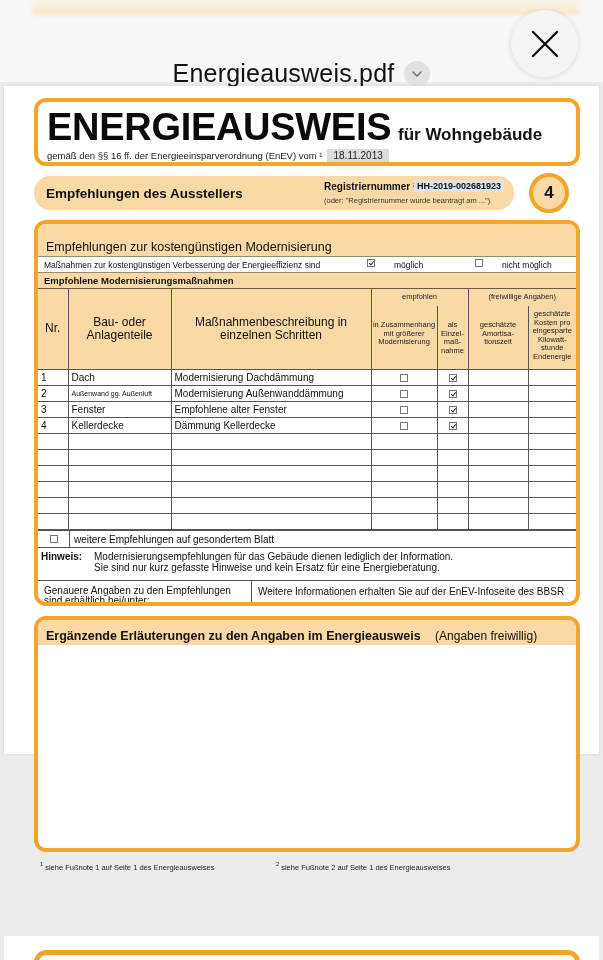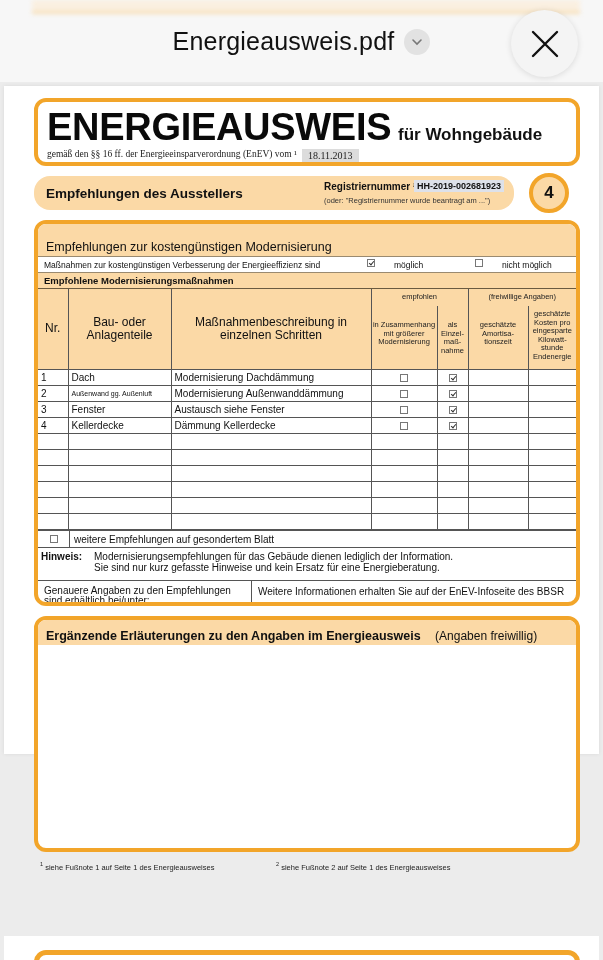--- a/index.html
+++ b/index.html
@@ -3,36 +3,36 @@
 <meta charset="utf-8">
 <style>
   * { box-sizing: border-box; margin: 0; padding: 0; }
   html, body { width: 603px; height: 960px; overflow: hidden; }
   body { background: #ececec; font-family: "Liberation Sans", sans-serif; position: relative; color: #111; }
 
   
   .topbar { position: absolute; left: 0; top: 0; width: 603px; height: 82px; background: #f7f7f7; }
   .prev-page-strip { position: absolute; left: 32px; top: 0; width: 548px; height: 14px; background: #fbeedb; border-bottom: 3px solid #f6d9a8; filter: blur(2px); opacity: 0.8; }
   .doc-title { position: absolute; left: 0; right: 0; top: 27px; text-align: center; font-size: 25px; color: #111; letter-spacing: 0.2px; }
-  .doc-title-inner { display: inline-flex; align-items: center; gap: 10px; }
+  .doc-title-inner { display: inline-flex; align-items: center; gap: 10px; margin-top: 32px; }
   .chev { width: 26px; height: 26px; border-radius: 50%; background: #e2e2e2; display: inline-flex; align-items: center; justify-content: center; }
   .close-btn { position: absolute; left: 511px; top: 10px; width: 67px; height: 67px; border-radius: 50%; background: #f4f4f4; box-shadow: 0 1px 6px rgba(0,0,0,0.12); display: flex; align-items: center; justify-content: center; }
 
   
   .page { position: absolute; left: 4px; top: 86px; width: 595px; height: 668px; background: #fff; box-shadow: 0 0 4px rgba(0,0,0,0.08); }
   .next-page { position: absolute; left: 4px; top: 936px; width: 595px; height: 30px; background: #fff; }
   .next-page .obox { position: absolute; left: 30px; top: 14px; width: 546px; height: 40px; border: 5px solid #f2a52a; border-radius: 12px; }
 
   .orange-box { position: absolute; border: 4px solid #f2a52a; border-radius: 12px; background: #fff; overflow: hidden; }
 
   
   .hdr { left: 30px; top: 12px; width: 546px; height: 68px; }
   .hdr-title { position: absolute; left: 9px; top: 4px; font-size: 38px; font-weight: bold; letter-spacing: -0.3px; color: #0a0a0a; }
   .hdr-sub { position: absolute; left: 360px; top: 23px; font-size: 17px; font-weight: bold; }
-  .hdr-line { position: absolute; left: 9px; top: 47px; font-size: 9.5px; color: #222; display: flex; gap: 5px; font-family: Liberation Serif, serif; }
+  .hdr-line { position: absolute; left: 9px; top: 47px; font-size: 9.5px; color: #222; display: flex; align-items: center; gap: 5px; }
   .date-field { background: #dcdcdc; padding: 1px 6px; font-size: 10px; }
 
   
   .banner { position: absolute; left: 30px; top: 90px; width: 480px; height: 34px; background: #fbd9a6; border-radius: 16px; }
   .banner-title { position: absolute; left: 12px; top: 10px; font-size: 13.5px; font-weight: bold; }
   .reg-label { position: absolute; left: 290px; top: 5px; font-size: 10px; font-weight: bold; }
   .reg-value { position: absolute; left: 380px; top: 4px; font-size: 9px; font-weight: bold; background: #dde1ea; padding: 1px 3px; }
   .reg-hint { position: absolute; left: 290px; top: 20px; font-size: 7.5px; color: #333; }
   .page-num { position: absolute; left: 525px; top: 87px; width: 40px; height: 40px; border-radius: 50%; border: 4px solid #f2a52a; background: #fbd9a6; display: flex; align-items: center; justify-content: center; font-size: 17px; font-weight: bold; }
 
@@ -182,21 +182,21 @@
         <td class="tiny">Außenwand gg. Außenluft</td>
         <td>Modernisierung Außenwanddämmung</td>
         <td class="c"><span class="cbx"></span></td>
         <td class="c"><span class="cbx checked"></span></td>
         <td></td>
         <td></td>
       </tr>
       <tr>
         <td>3</td>
         <td>Fenster</td>
-        <td>Austausch siehe Fenster</td>
+        <td>Empfohlene alter Fenster</td>
         <td class="c"><span class="cbx"></span></td>
         <td class="c"><span class="cbx checked"></span></td>
         <td></td>
         <td></td>
       </tr>
       <tr>
         <td>4</td>
         <td>Kellerdecke</td>
         <td>Dämmung Kellerdecke</td>
         <td class="c"><span class="cbx"></span></td>

